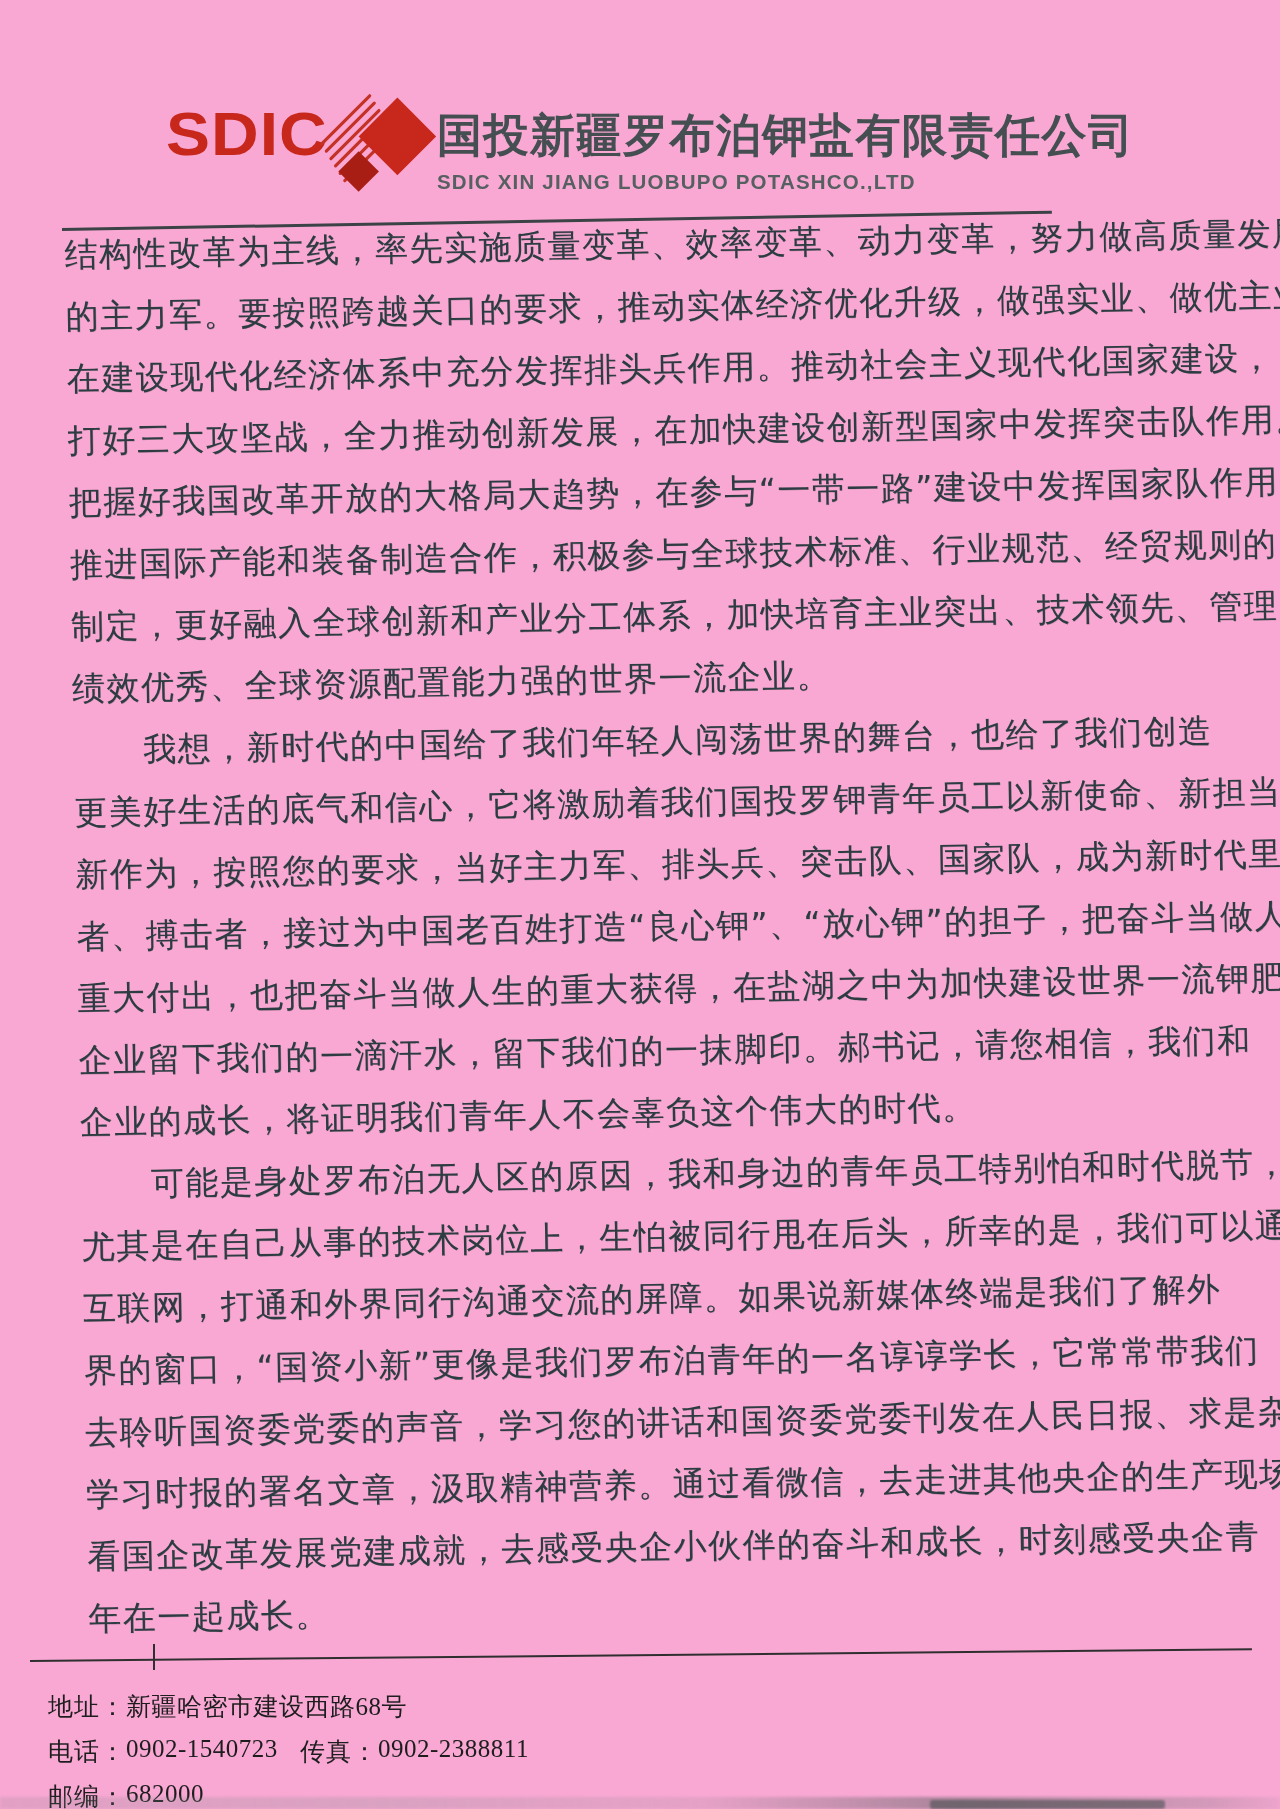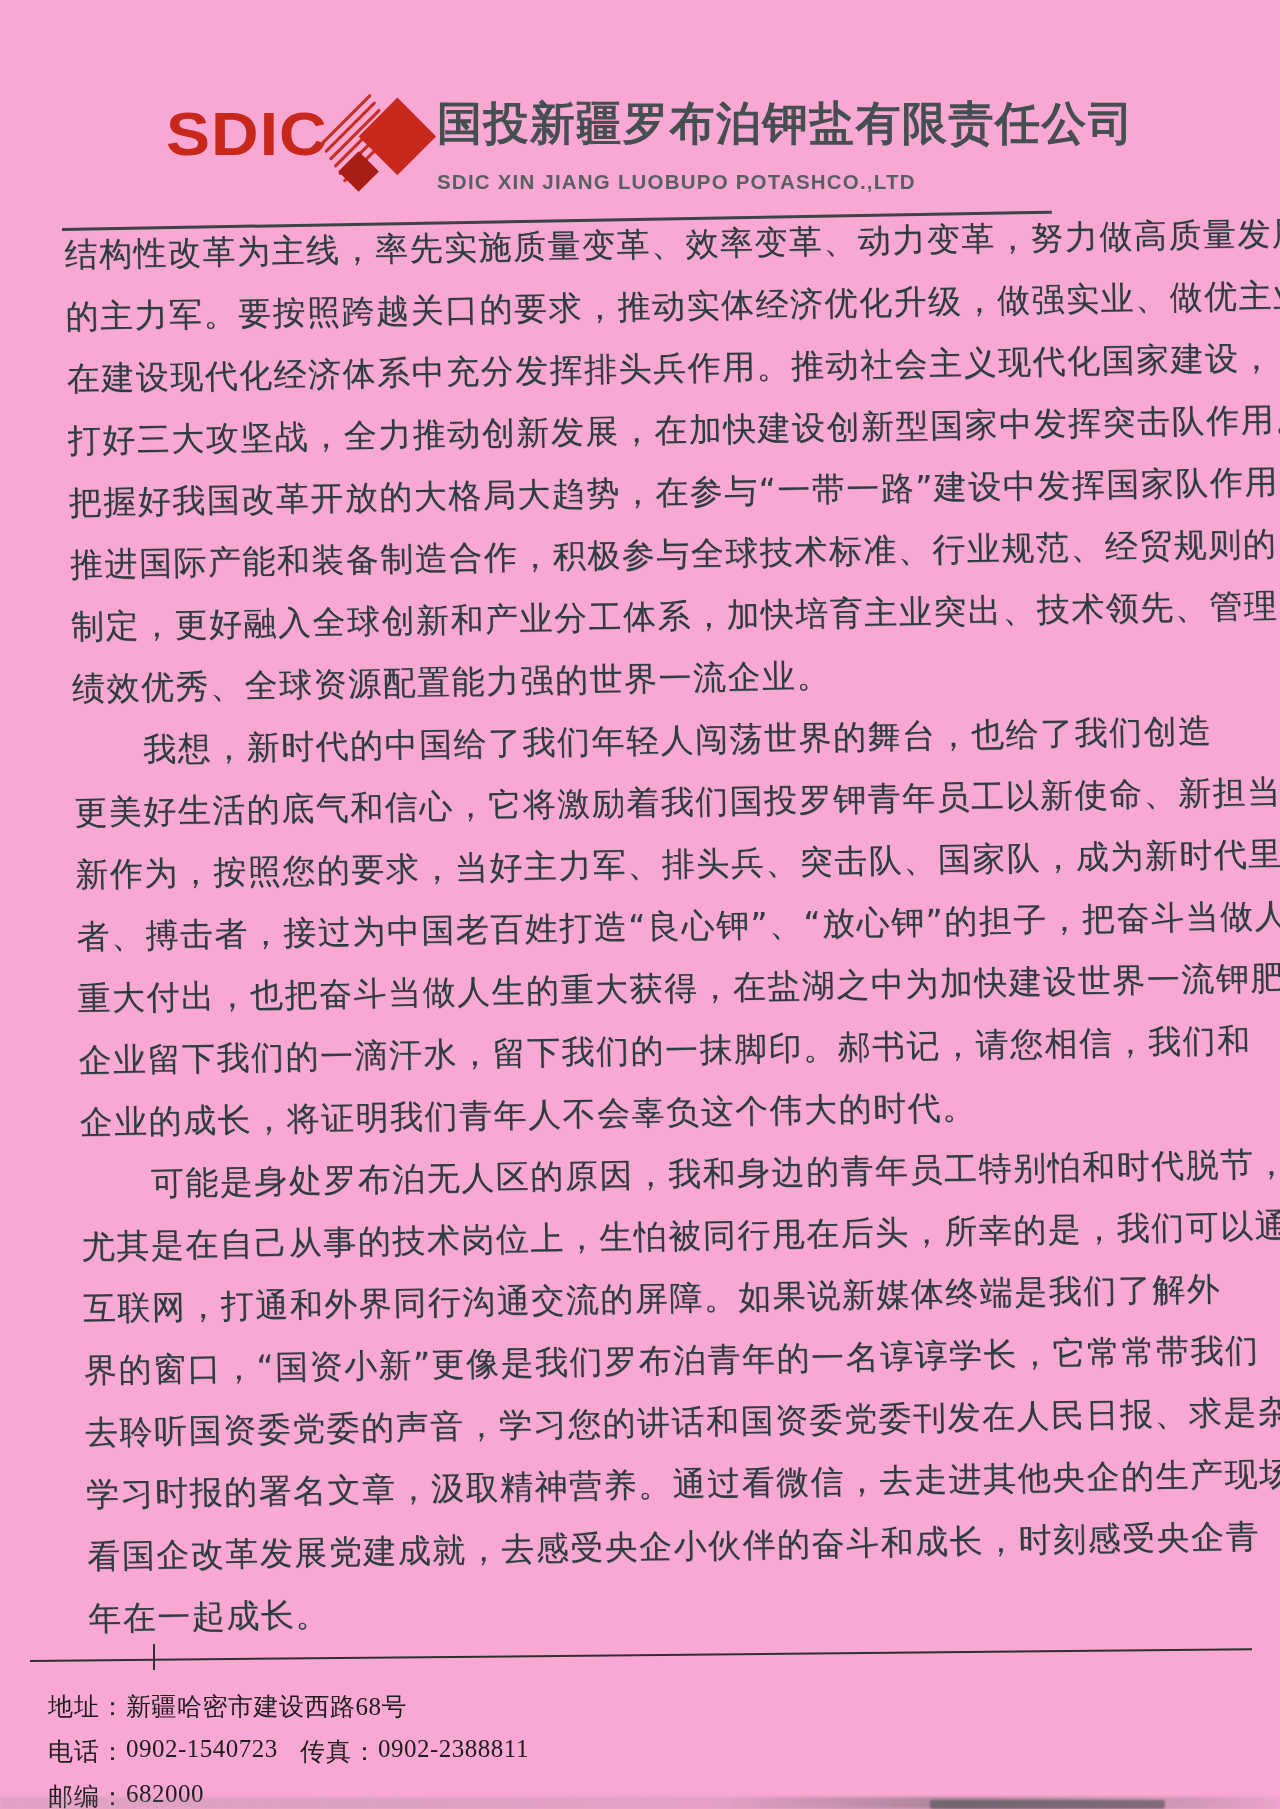--- a/index.html
+++ b/index.html
@@ -10,27 +10,27 @@
   }
   
   .letterhead{position:absolute;left:0;top:88px;width:1280px;height:120px;}
   .logo-text{
     position:absolute;left:166px;top:8px;
     font-size:66px;font-weight:800;letter-spacing:1px;
     color:#c8281c;transform:scaleY(.92);
     font-family:"Liberation Sans",sans-serif;
   }
   .logo-mark{position:absolute;left:318px;top:-6px;}
-  .names{position:absolute;left:437px;top:6px;width:640px;}
+  .names{position:absolute;left:437px;top:18px;width:640px;}
   .company-cn{
     font-size:45px;font-weight:700;letter-spacing:1.5px;
     color:#454f52;white-space:nowrap;transform:scaleY(1.02);
   }
   .company-en{
-    margin-top:16px;font-size:20.5px;font-weight:700;letter-spacing:1.2px;
+    margin-top:4px;font-size:20.5px;font-weight:700;letter-spacing:1.2px;
     color:#566061;white-space:nowrap;
   }
   .header-rule{
     position:absolute;left:62px;top:228px;width:990px;height:2.5px;
     background:#3c4346;transform:rotate(-1deg);transform-origin:0 50%;
   }
   
   .letter-body{
     position:absolute;left:64px;top:224px;width:1010px;
     transform:rotate(-1deg);transform-origin:0 0;

